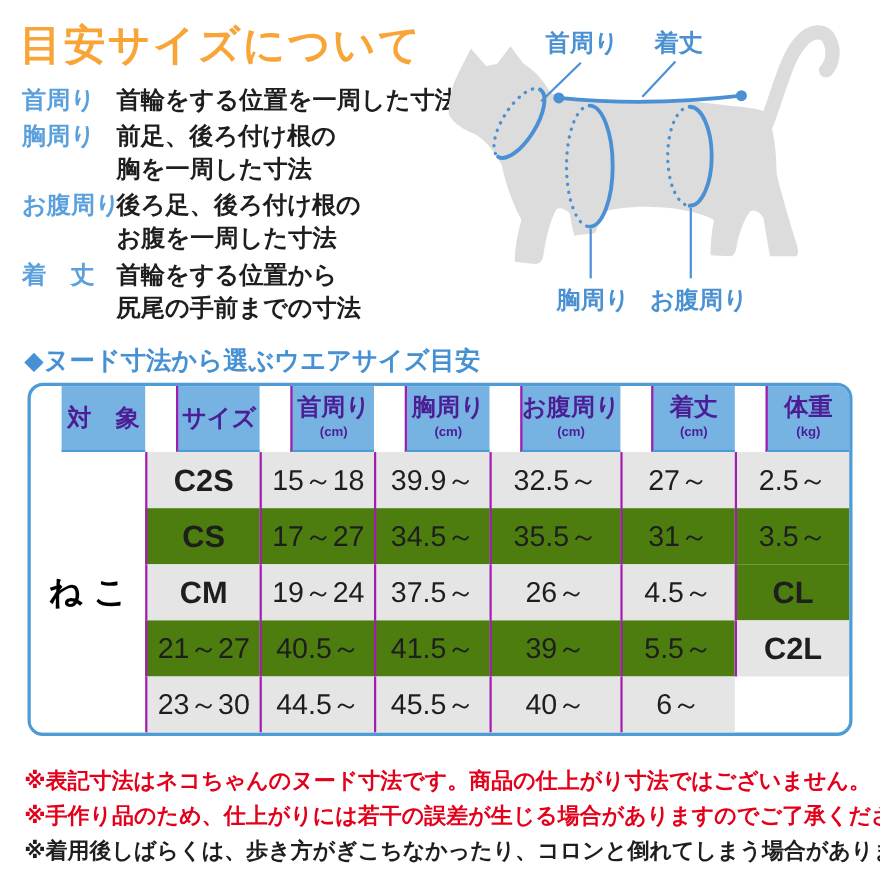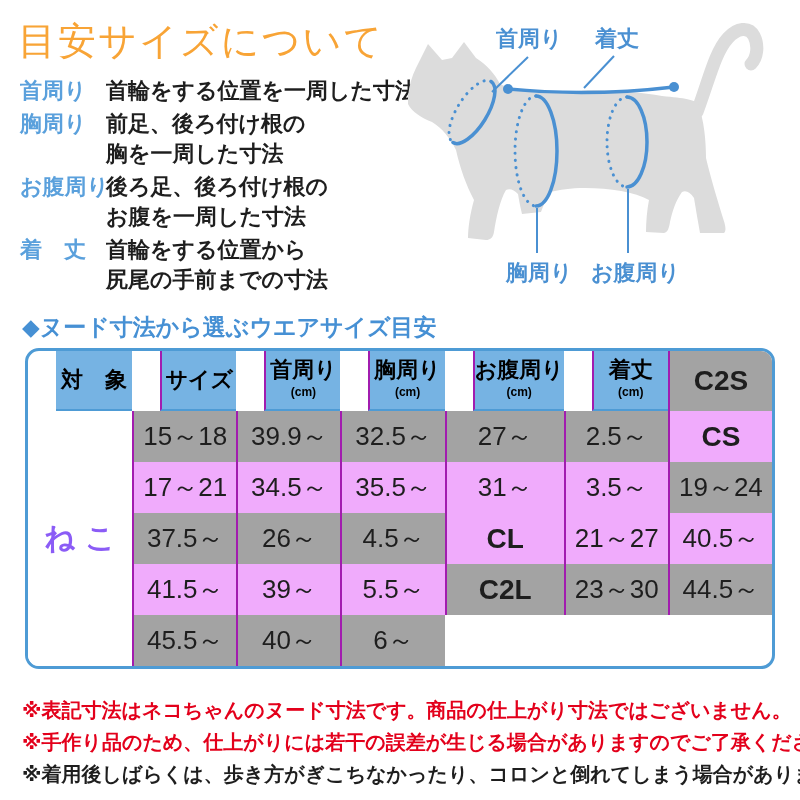--- a/index.html
+++ b/index.html
@@ -6,21 +6,21 @@
   html,body { width:800px; height:800px; }
   body {
     position:relative;
     background:#ffffff;
     font-family:"Liberation Sans","DejaVu Sans",sans-serif;
     overflow:hidden;
     color:#1e1e1e;
   }
   .page-title {
     position:absolute; left:18px; top:16px;
-    font-size:38px; font-weight:normal; letter-spacing:2px;
+    font-size:38px; font-weight:bold; letter-spacing:2px;
     color:#F8A436; white-space:nowrap;
   }
   
   .defs {
     position:absolute; left:20px; top:76px;
     display:grid; grid-template-columns:86px auto;
     row-gap:3px; column-gap:0;
   }
   .def-label {
     color:#5AA0DC; font-weight:bold; font-size:22px; line-height:30px;
@@ -52,33 +52,33 @@
     position:absolute; left:25px; top:348px; width:750px;
     display:grid;
     grid-template-columns:repeat(7,1fr);
     grid-template-rows:60px repeat(5,51px);
     border:3px solid #4E9BD5; border-radius:14px;
     overflow:hidden; background:#fff;
   }
   .cell { display:flex; align-items:center; justify-content:center; }
   .sep  { border-left:2px solid #a21caf; }
   .th {
-    background:#76B3E3; color:#000000; font-weight:bold;
+    background:#76B3E3; color:#4c1d95; font-weight:bold;
     flex-direction:column; font-size:22px; line-height:24px;
     border-bottom:2px solid #4E9BD5; white-space:nowrap;margin-left:28px;
   }
   .th .unit { font-size:12px; line-height:20px; font-weight:bold; }
   .target-cell {
     grid-column:1; grid-row:2/7; background:#fff;
-    color:#8b5cf6; font-size:30px; font-weight:bold; letter-spacing:10px; text-indent:10px;
+    color:#000000; font-size:30px; font-weight:bold; letter-spacing:10px; text-indent:10px;
   }
   .td { font-size:26px; color:#1e1e1e; white-space:nowrap; }
   .td.size { font-weight:bold; font-size:28px; }
-  .row-a { background:#a3a3a3; }
-  .row-b { background:#f0abfc; }
+  .row-a { background:#e5e5e5; }
+  .row-b { background:#4d7c0f; }
   
   .notes { position:absolute; left:22px; top:694px; }
   .note { font-size:20px; font-weight:bold; line-height:32px; white-space:nowrap; }
   .note-red  { color:#E3001B; }
   .note-dark { color:#1e1e1e; }
 </style>
 </head>
 <body>
 
 <div class="page-title">目安サイズについて</div>
@@ -195,37 +195,42 @@
     <span class="unit">(cm)</span>
   </div>
   <div class="cell th sep">
     <span>お腹周り</span>
     <span class="unit">(cm)</span>
   </div>
   <div class="cell th sep">
     <span>着丈</span>
     <span class="unit">(cm)</span>
   </div>
+  <div class="cell th sep">
+    <span>体重</span>
+    <span class="unit">(kg)</span>
+  </div>
 
   <div class="cell target-cell">ねこ</div>
 
   <div class="cell td size row-a sep">C2S</div>
   <div class="cell td row-a sep">15～18</div>
   <div class="cell td row-a sep">39.9～</div>
   <div class="cell td row-a sep">32.5～</div>
   <div class="cell td row-a sep">27～</div>
   <div class="cell td row-a sep">2.5～</div>
 
   <div class="cell td size row-b sep">CS</div>
-  <div class="cell td row-b sep">17～21</div>
+  <div class="cell td row-b sep">17～27</div>
   <div class="cell td row-b sep">34.5～</div>
   <div class="cell td row-b sep">35.5～</div>
   <div class="cell td row-b sep">31～</div>
   <div class="cell td row-b sep">3.5～</div>
 
+  <div class="cell td size row-a sep">CM</div>
   <div class="cell td row-a sep">19～24</div>
   <div class="cell td row-a sep">37.5～</div>
   <div class="cell td row-a sep">26～</div>
   <div class="cell td row-a sep">4.5～</div>
 
   <div class="cell td size row-b sep">CL</div>
   <div class="cell td row-b sep">21～27</div>
   <div class="cell td row-b sep">40.5～</div>
   <div class="cell td row-b sep">41.5～</div>
   <div class="cell td row-b sep">39～</div>

